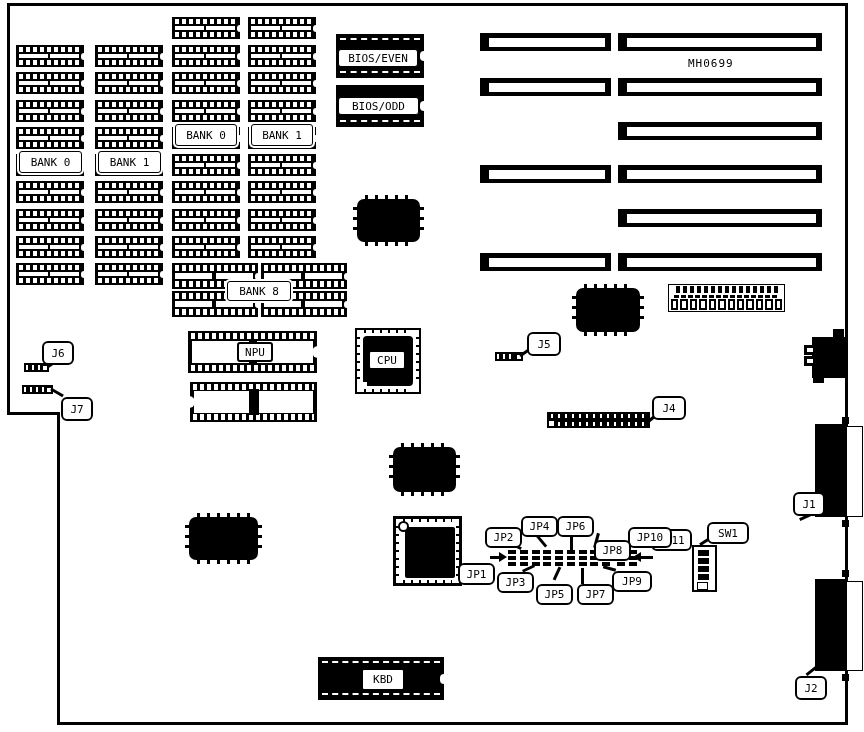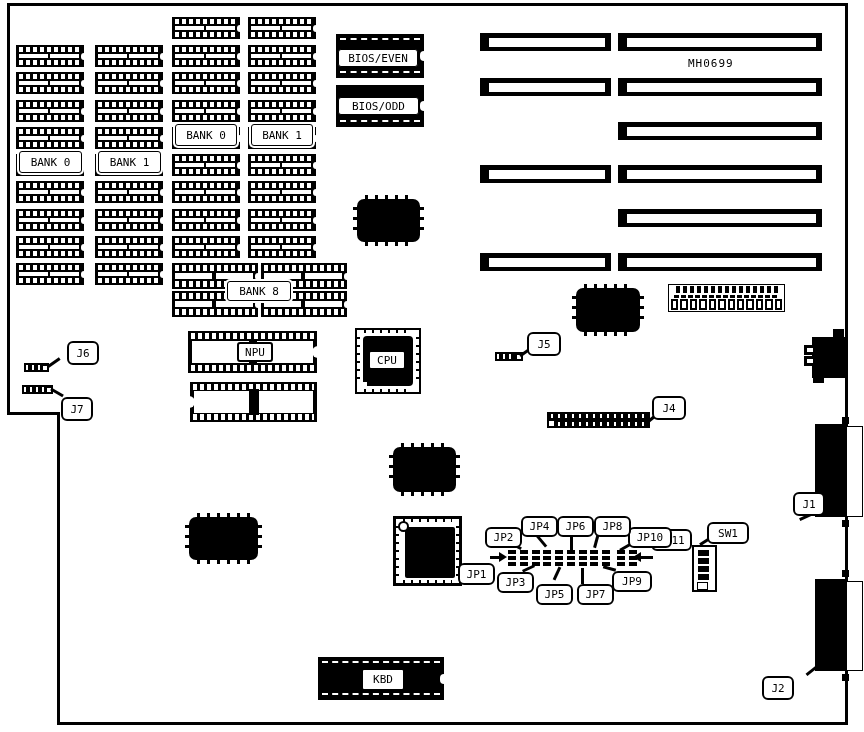--- a/index.html
+++ b/index.html
@@ -213,36 +213,36 @@
   </div>
 
   <div class="dipsw" style="left:692px;top:545px;width:21px;height:43px">
     <b style="top:3px"></b>
     <b style="top:11px"></b>
     <b style="top:19px"></b>
     <b style="top:27px"></b>
     <span class="wsq" style="top:35px"></span>
   </div>
 
-  <div class="callout" style="left:67px;top:341px;width:28px;height:20px">J6</div>
+  <div class="callout" style="left:42px;top:341px;width:28px;height:20px">J6</div>
   <i class="tail" style="left:47px;top:361px;width:14px;transform:rotate(-35deg)"></i>
 
   <div class="callout" style="left:61px;top:397px;width:28px;height:20px">J7</div>
   <i class="tail" style="left:50px;top:391px;width:14px;transform:rotate(30deg)"></i>
 
   <div class="callout" style="left:527px;top:332px;width:30px;height:20px">J5</div>
   <i class="tail" style="left:519px;top:351px;width:12px;transform:rotate(-35deg)"></i>
 
   <div class="callout" style="left:652px;top:396px;width:30px;height:20px">J4</div>
   <i class="tail" style="left:645px;top:417px;width:14px;transform:rotate(-40deg)"></i>
 
   <div class="callout" style="left:793px;top:492px;width:28px;height:20px">J1</div>
   <i class="tail" style="left:799px;top:515px;width:15px;transform:rotate(-25deg)"></i>
 
-  <div class="callout" style="left:762px;top:676px;width:28px;height:20px">J2</div>
+  <div class="callout" style="left:795px;top:676px;width:28px;height:20px">J2</div>
   <i class="tail" style="left:805px;top:669px;width:14px;transform:rotate(-38deg)"></i>
 
   <div class="callout" style="left:707px;top:522px;width:38px;height:18px">SW1</div>
   <i class="tail" style="left:699px;top:540px;width:12px;transform:rotate(-33deg)"></i>
 
   <div class="callout" style="left:458px;top:563px;width:33px;height:18px">JP1</div>
   <i class="tail" style="left:490px;top:556px;width:12px"></i>
   <i class="arrR" style="left:499px;top:552px"></i>
 
   <div class="callout" style="left:651px;top:529px;width:37px;height:18px">JP11</div>
@@ -254,21 +254,21 @@
 
   <div class="callout" style="left:628px;top:527px;width:40px;height:17px">JP10</div>
   <i class="tail" style="left:619px;top:545px;width:15px;transform:rotate(-30deg)"></i>
 
   <div class="callout" style="left:521px;top:516px;width:33px;height:17px">JP4</div>
   <i class="tail" style="left:533px;top:539px;width:16px;transform:rotate(50deg)"></i>
 
   <div class="callout" style="left:557px;top:516px;width:33px;height:17px">JP6</div>
   <i class="vtail" style="left:570px;top:534px;height:16px"></i>
 
-  <div class="callout" style="left:594px;top:516px;width:33px;height:17px">JP8</div>
+  <div class="callout" style="left:594px;top:540px;width:33px;height:17px">JP8</div>
   <i class="tail" style="left:589px;top:539px;width:15px;transform:rotate(-75deg)"></i>
 
   <div class="callout" style="left:497px;top:572px;width:33px;height:17px">JP3</div>
   <i class="tail" style="left:522px;top:567px;width:13px;transform:rotate(-25deg)"></i>
 
   <div class="callout" style="left:612px;top:571px;width:36px;height:17px">JP9</div>
   <i class="tail" style="left:603px;top:567px;width:13px;transform:rotate(15deg)"></i>
 
   <div class="callout" style="left:536px;top:584px;width:33px;height:17px">JP5</div>
   <i class="tail" style="left:550px;top:572px;width:14px;transform:rotate(-65deg)"></i>

